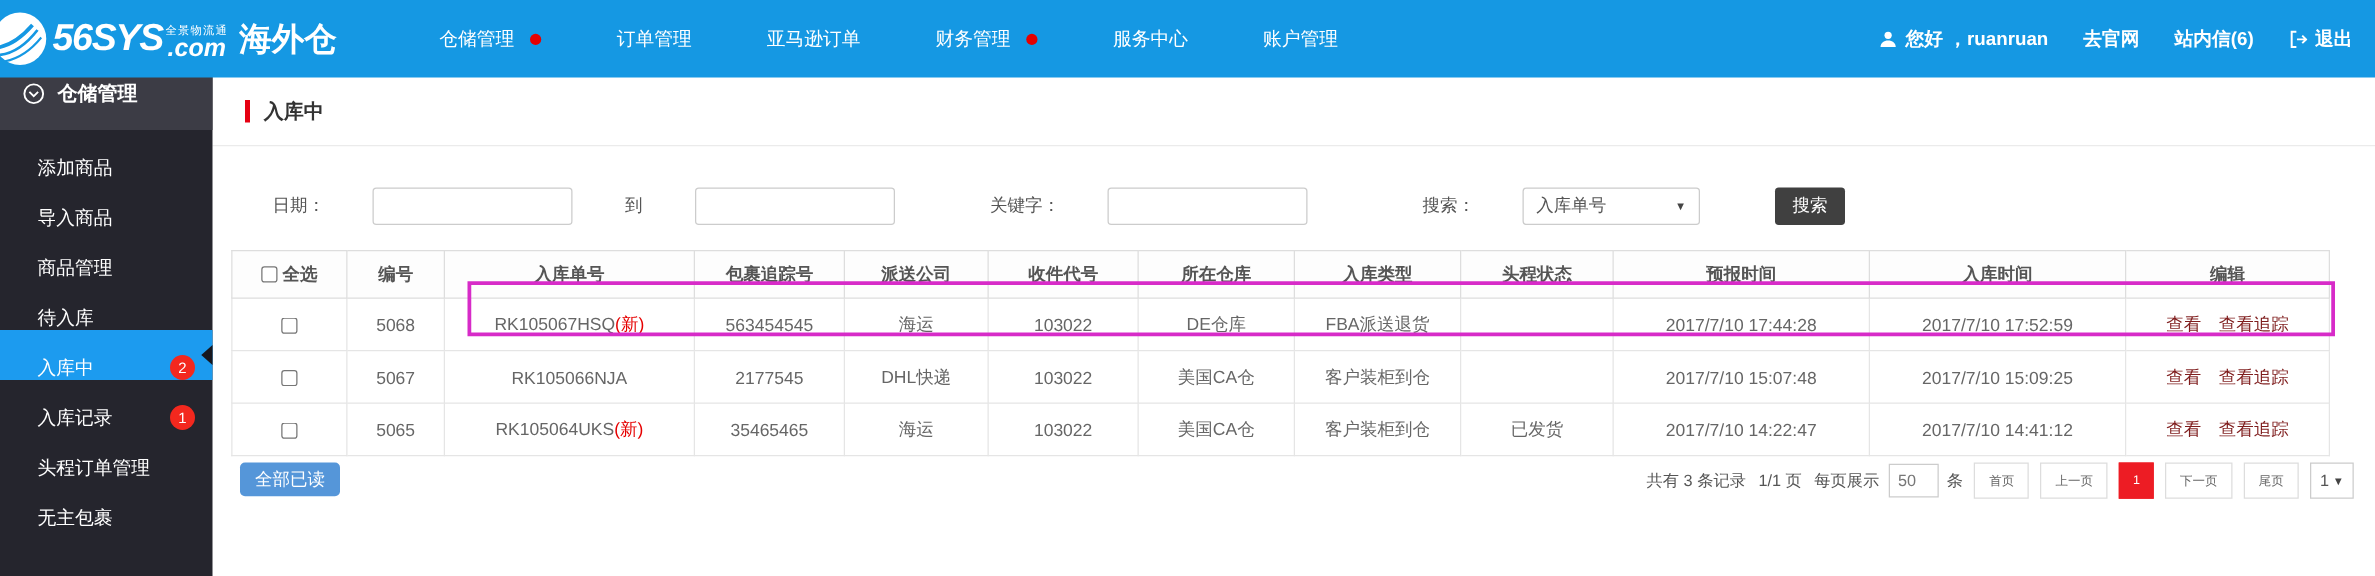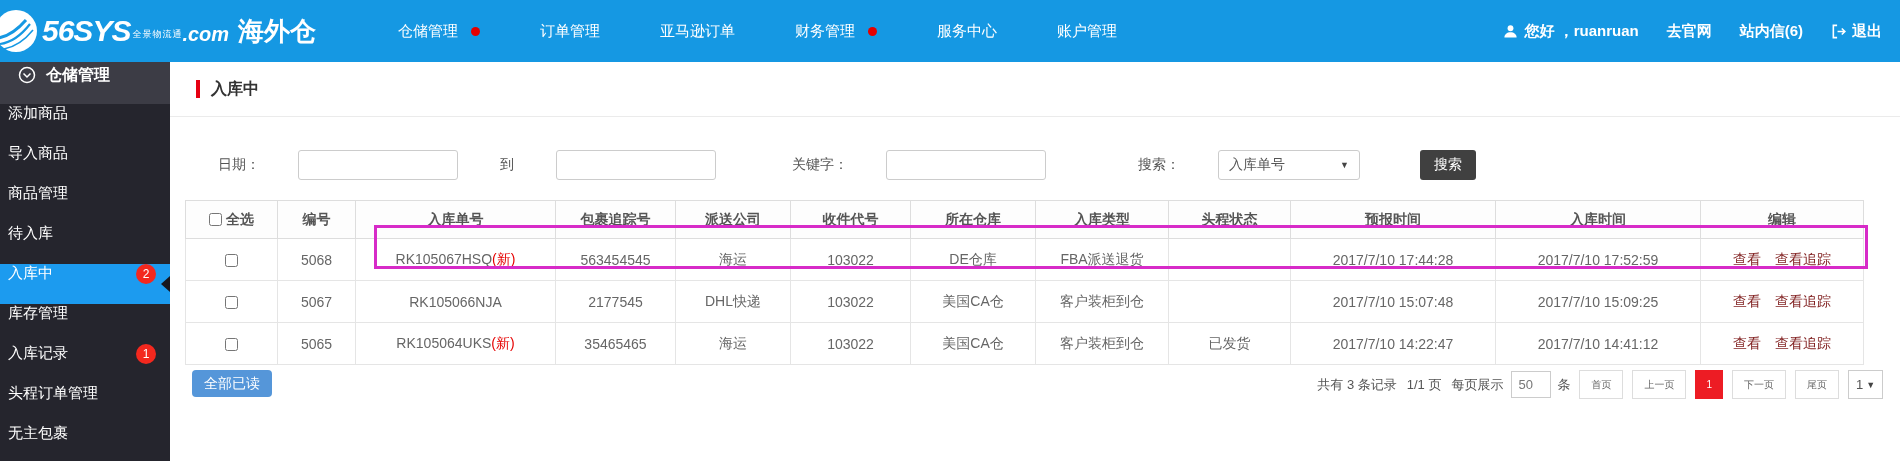--- a/index.html
+++ b/index.html
@@ -10,39 +10,39 @@
     position: relative;
   }
   
   .topbar {
     height: 62px; background: #1598e3; display: flex; align-items: center;
     color: #fff; position: relative; z-index: 2;
   }
   .logo { display: flex; align-items: center; margin-left: 2px; }
   .logo-icon { width: 46px; height: 46px; margin-left: -6px; }
   .logo-text { font-size: 30px; font-weight: bold; letter-spacing: -1px; font-style: italic; }
-  .logo-mid { display: flex; flex-direction: row; align-items: center; line-height: 1; margin: 6px 2px 0 2px; }
+  .logo-mid { display: flex; flex-direction: column; align-items: center; line-height: 1; margin: 6px 2px 0 2px; }
   .logo-slogan { font-size: 9px; letter-spacing: 1px; white-space: nowrap; }
   .logo-com { font-size: 20px; font-weight: bold; font-style: italic; }
   .logo-product { font-size: 26px; font-weight: bold; margin-left: 7px; }
   .nav { display: flex; margin-left: 52px; height: 46px; }
   .nav-item { display: flex; align-items: center; padding: 0 30px; font-size: 15px; cursor: pointer; white-space: nowrap; }
   .nav-dot { width: 9px; height: 9px; border-radius: 50%; background: #e50000; display: inline-block; margin-left: 13px; }
   .topbar-right { margin-left: auto; display: flex; align-items: center; margin-right: 18px; font-size: 15px; }
   .topbar-right .tr-item { display: flex; align-items: center; margin-left: 28px; cursor: pointer; white-space: nowrap; font-weight: bold; }
   .tr-icon { width: 15px; height: 15px; margin-right: 6px; }
   
   .sidebar { position: absolute; top: 46px; left: 0; width: 170px; height: 415px; background: #25252d; z-index: 1; }
   .sidebar-header {
     height: 58px; background: #3c3c45; color: #fff; display: flex; align-items: center;
     padding-left: 18px; font-size: 16px; font-weight: bold;
   }
   .sidebar-header-icon { width: 18px; height: 18px; margin-right: 10px; }
   .sidebar-item {
-    height: 40px; display: flex; align-items: flex-start; padding: 0 14px 0 8px;
+    height: 40px; display: flex; align-items: flex-end; padding: 0 14px 0 30px;
     color: #fff; font-size: 15px; position: relative; cursor: pointer;
   }
   .sidebar-item.active { background: #1c9bef; }
   .sidebar-item.active .arrow-notch {
     position: absolute; right: 0; top: 50%; transform: translateY(-50%);
     width: 0; height: 0; border-top: 8px solid transparent; border-bottom: 8px solid transparent;
     border-right: 9px solid #17171e;
   }
   .badge {
     margin-left: auto; background: #f3281e; color: #fff; min-width: 20px; height: 20px;
@@ -195,23 +195,20 @@
   <div class="sidebar-item">
     <span>商品管理</span>
   </div>
   <div class="sidebar-item">
     <span>待入库</span>
   </div>
   <div class="sidebar-item active">
     <span>入库中</span>
     <span class="badge">2</span>
     <span class="arrow-notch"></span>
-  </div>
-  <div class="sidebar-item">
-    <span>库存管理</span>
   </div>
   <div class="sidebar-item">
     <span>入库记录</span>
     <span class="badge">1</span>
   </div>
   <div class="sidebar-item">
     <span>头程订单管理</span>
   </div>
   <div class="sidebar-item">
     <span>无主包裹</span>

